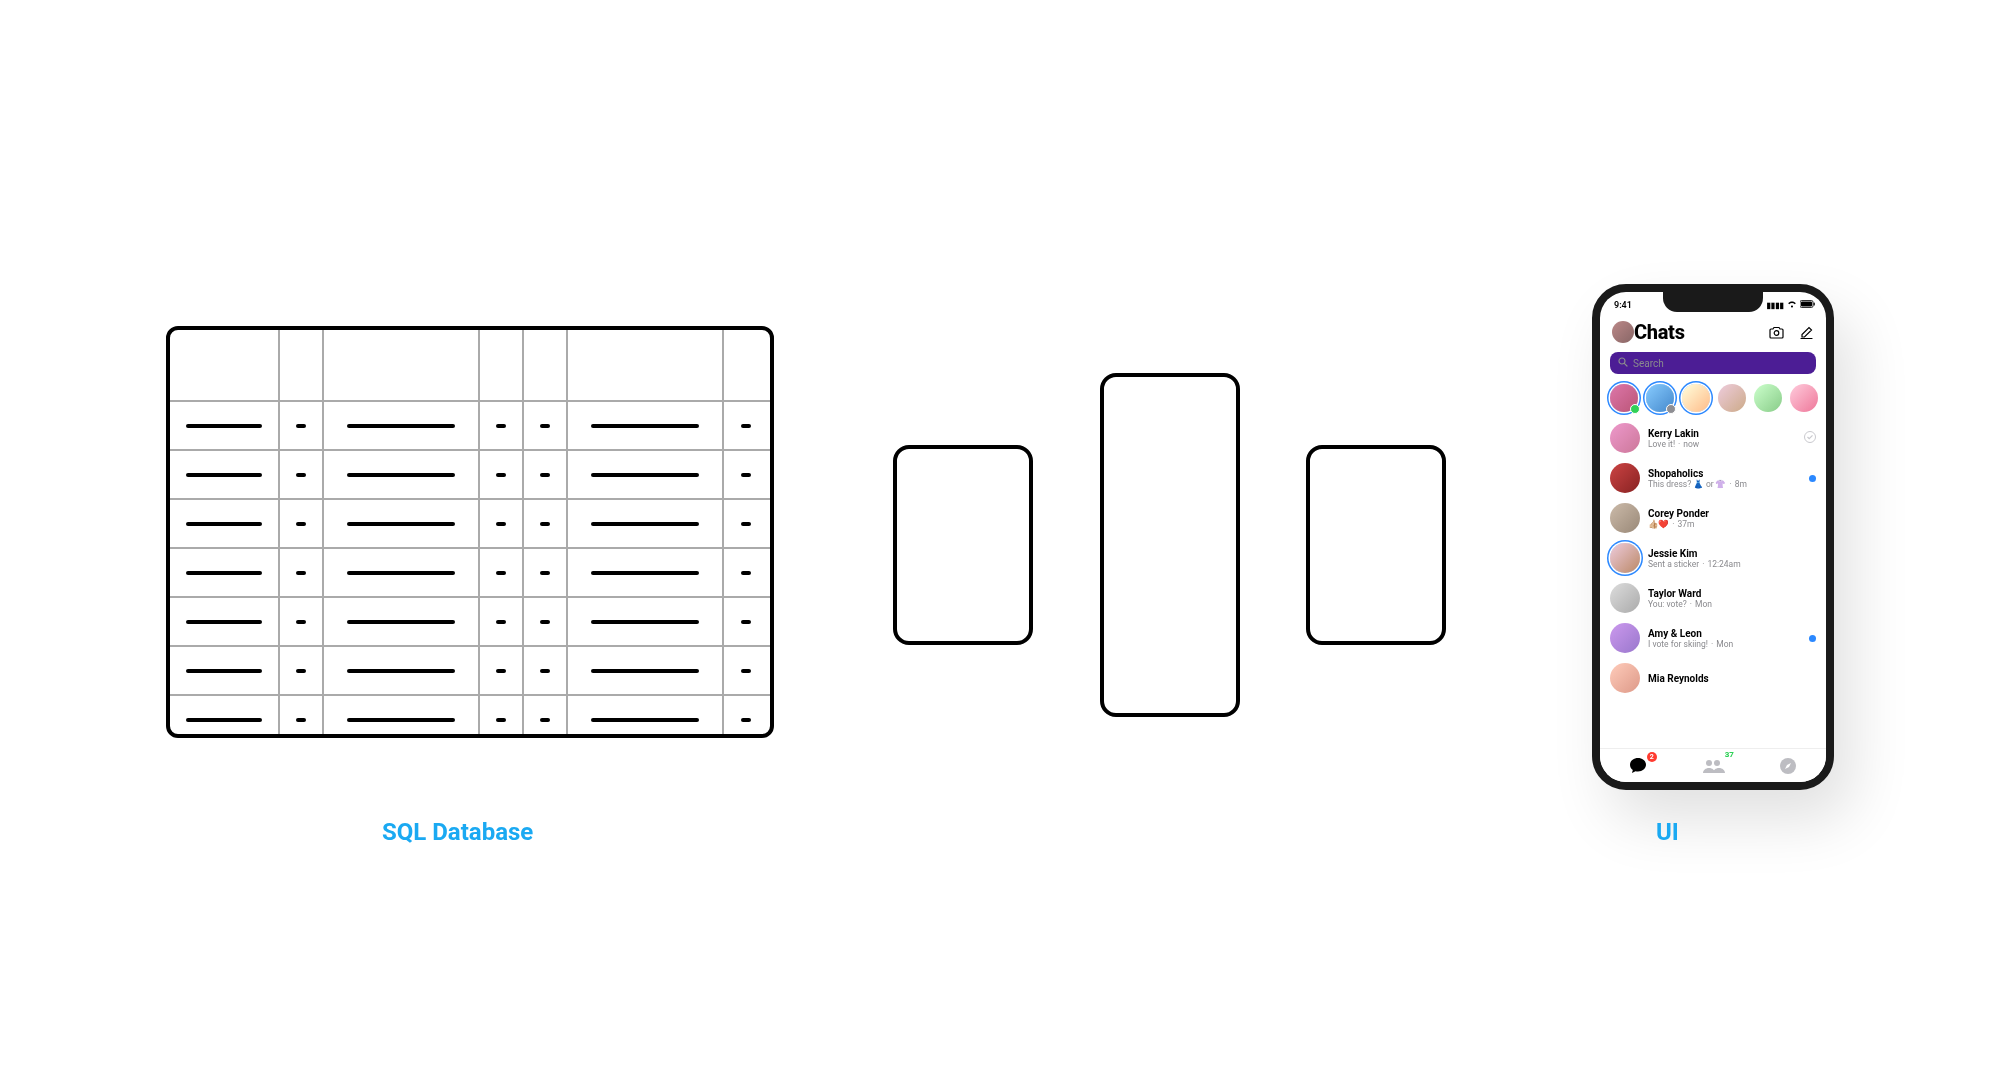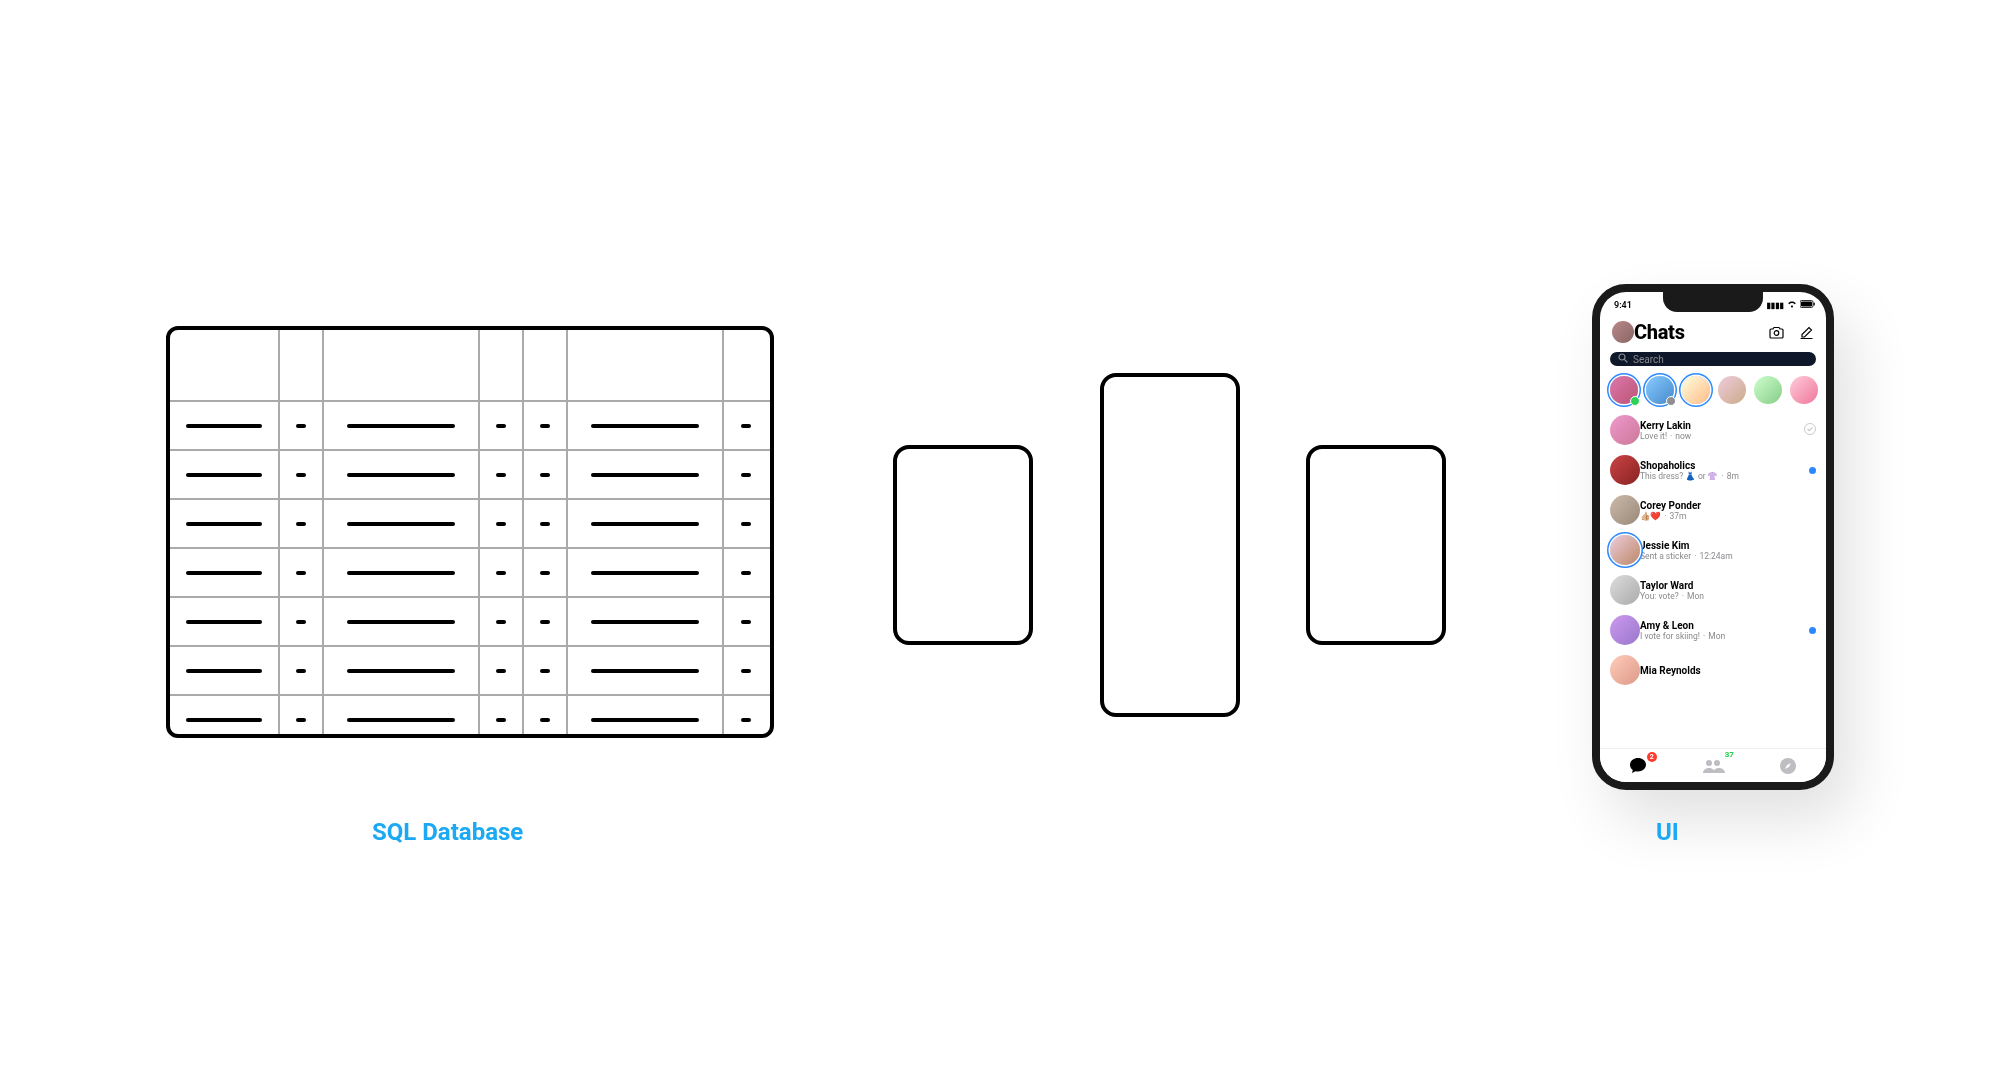--- a/index.html
+++ b/index.html
@@ -44,21 +44,21 @@
   .c7 { width: 44px; }
   .bar-long { width: 70%; height: 4px; background:#000; border-radius:2px;}
   .bar-short { width: 10px; height: 4px; background:#000; border-radius:2px;}
 
   .db-label, .ui-label {
     position: absolute;
     font-weight: 700;
     font-size: 24px;
     color: #1aa9f2;
   }
-  .db-label { left: 372px; top: 818px; }
+  .db-label { left: 382px; top: 818px; }
   .ui-label { left: 1656px; top: 818px; }
 
   
   .mid-rect {
     position: absolute;
     border: 4px solid #000;
     border-radius: 16px;
     background: #fff;
   }
   .mid1 { left: 893px;  top: 445px; width: 140px; height: 200px; }
@@ -111,23 +111,23 @@
   .avatar-small {
     width:22px; height:22px; border-radius:50%;
     background: linear-gradient(135deg,#b88,#866);
   }
   .chats-title { font-size:20px; font-weight:800; letter-spacing:-0.3px; }
   .hdr-icons { display:flex; gap:14px; align-items:center; }
   .hdr-icon { width:16px; height:16px; display:flex; align-items:center; justify-content:center; }
 
   .search {
     margin: 4px 10px 6px 10px;
-    background:#0f172a;
+    background:#4c1d95;
     border-radius:8px;
-    height:14px;
+    height:22px;
     display:flex; align-items:center;
     padding:0 8px;
     font-size:10px; color:#8a8a8e;
     gap:5px;
   }
 
   .stories {
     display:flex; gap:8px; padding:4px 10px 6px 10px;
   }
   .story {
@@ -136,21 +136,21 @@
     flex-shrink:0;
   }
   .story.ring { box-shadow: 0 0 0 1.5px #fff, 0 0 0 3px #2b88ff; }
   .story .corner {
     position:absolute; right:-2px; bottom:-2px;
     width:10px; height:10px; border-radius:50%;
     border:1.5px solid #fff;
   }
 
   .chat-list { padding: 0 10px; }
-  .chat-item { display:flex; align-items:center; padding:5px 0; }
+  .chat-item { display:flex; align-items:center; gap:8px; padding:5px 0; }
   .chat-avatar {
     width:30px; height:30px; border-radius:50%;
     background:#ccc; flex-shrink:0; position:relative;
   }
   .chat-avatar.ring { box-shadow: 0 0 0 1.5px #fff, 0 0 0 3px #2b88ff; }
   .chat-text { flex:1; min-width:0; }
   .chat-name { font-size:10px; font-weight:700; }
   .chat-sub { font-size:8.5px; color:#8a8a8e; display:flex; gap:3px; }
   .chat-right { font-size:10px; color:#c9c9ce; }
   .dot-blue { width:7px; height:7px; border-radius:50%; background:#2b88ff; }

